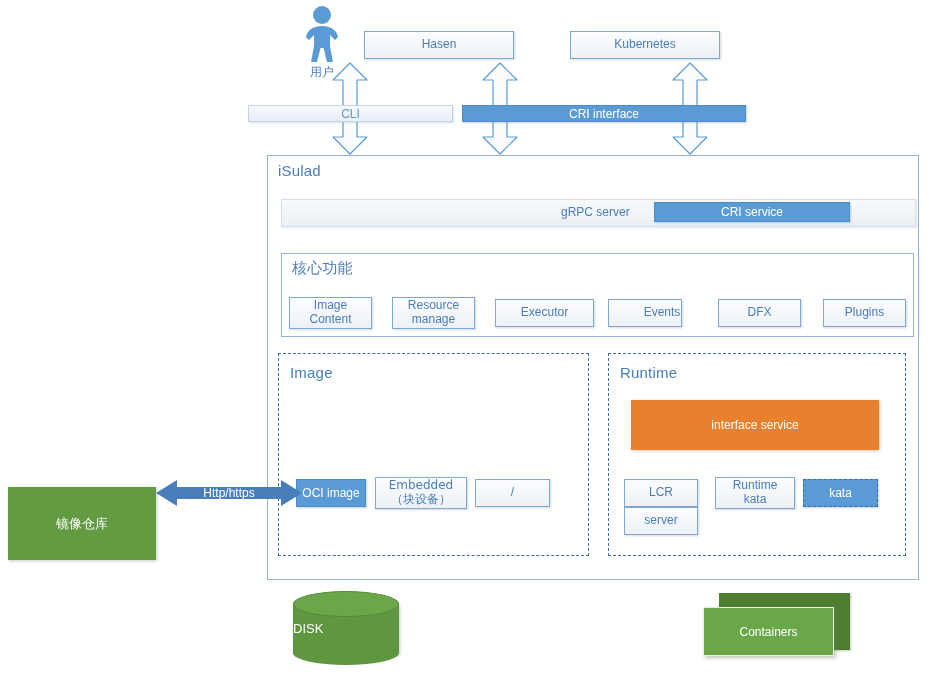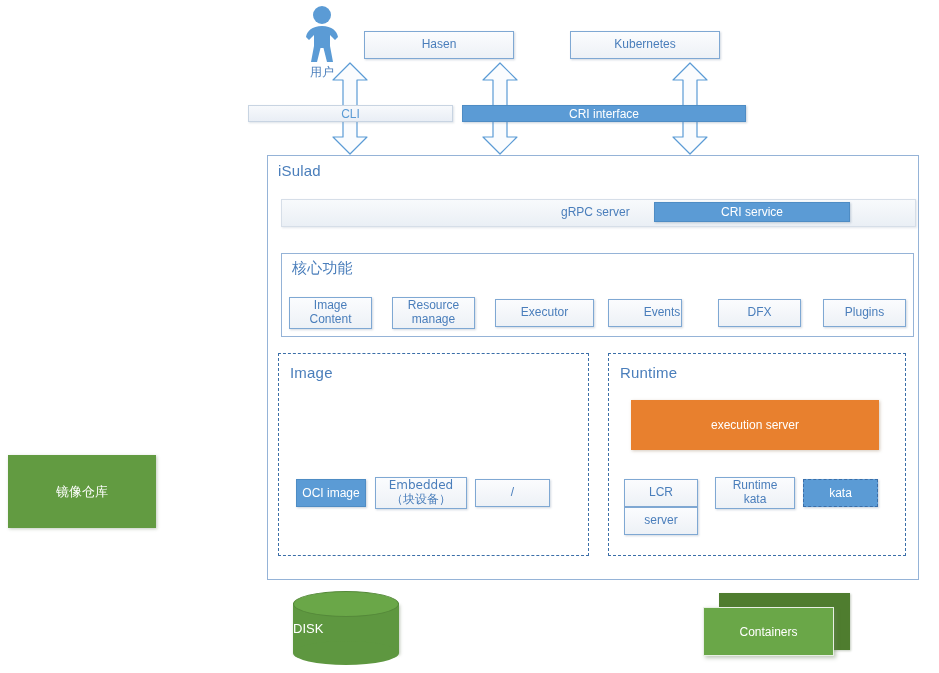--- a/index.html
+++ b/index.html
@@ -55,20 +55,21 @@
   }
   .greenbox {
     background: #629B41;
     color: #FFFFFF;
     display: flex;
     align-items: center;
     justify-content: center;
     text-align: center;
     font-size: 13px;
     box-shadow: 1px 1px 3px rgba(120,140,110,0.45);
+    margin-top: 32px;
   }
   .panel {
     border: 1px solid #95B3D7;
     background: #FFFFFF;
   }
   .dashpanel {
     border: 1px dashed #3B6EA8;
     background: #FFFFFF;
   }
   .panel-title {
@@ -231,32 +232,38 @@
   <div class="abs bluebox" style="left:296px; top:479px; width:70px; height:28px;">OCI image</div>
   <div class="abs lbox cjk" style="left:375px; top:477px; width:92px; height:32px; flex-direction:column;">
     <span>Embedded</span>
     <span>（块设备）</span>
   </div>
   <div class="abs lbox" style="left:475px; top:479px; width:75px; height:28px;">/</div>
 
   <div class="abs dashpanel" style="left:608px; top:353px; width:298px; height:203px;"></div>
   <div class="panel-title" style="left:620px; top:364px;">Runtime</div>
 
-  <div class="abs orangebox" style="left:631px; top:400px; width:248px; height:50px;">execution server</div>
+  <div class="abs orangebox" style="left:631px; top:400px; width:248px; height:50px;">interface service</div>
 
   <div class="abs lbox" style="left:624px; top:479px; width:74px; height:28px;">LCR</div>
   <div class="abs lbox" style="left:624px; top:507px; width:74px; height:28px;">server</div>
   <div class="abs lbox" style="left:715px; top:477px; width:80px; height:32px; flex-direction:column;">
     <span>Runtime</span>
     <span>kata</span>
   </div>
   <div class="abs bluebox" style="left:803px; top:479px; width:75px; height:28px; border-style:dashed; border-color:#3B6EA8;">kata</div>
 
   <div class="abs greenbox cjk" style="left:8px; top:455px; width:148px; height:73px;">镜像仓库</div>
 
+  <div class="harrow" style="left:155px; top:476px; width:148px; height:34px;">
+    <svg width="148" height="34" viewBox="0 0 148 34">
+      <path d="M1 17 L22 4 L22 11 L126 11 L126 4 L147 17 L126 30 L126 23 L22 23 L22 30 Z" fill="#4A7EBB"></path>
+    </svg>
+    <div class="hlabel">Http/https</div>
+  </div>
 
   <div class="disk" style="left:293px; top:591px; width:106px; height:74px;">
     <div class="body"></div>
     <div class="bot"></div>
     <div class="top"></div>
     <div class="lbl">DISK</div>
   </div>
 
   <div class="abs stack-back" style="left:719px; top:593px; width:131px; height:57px;"></div>
   <div class="abs stack-front" style="left:703px; top:607px; width:131px; height:49px;">Containers</div>

